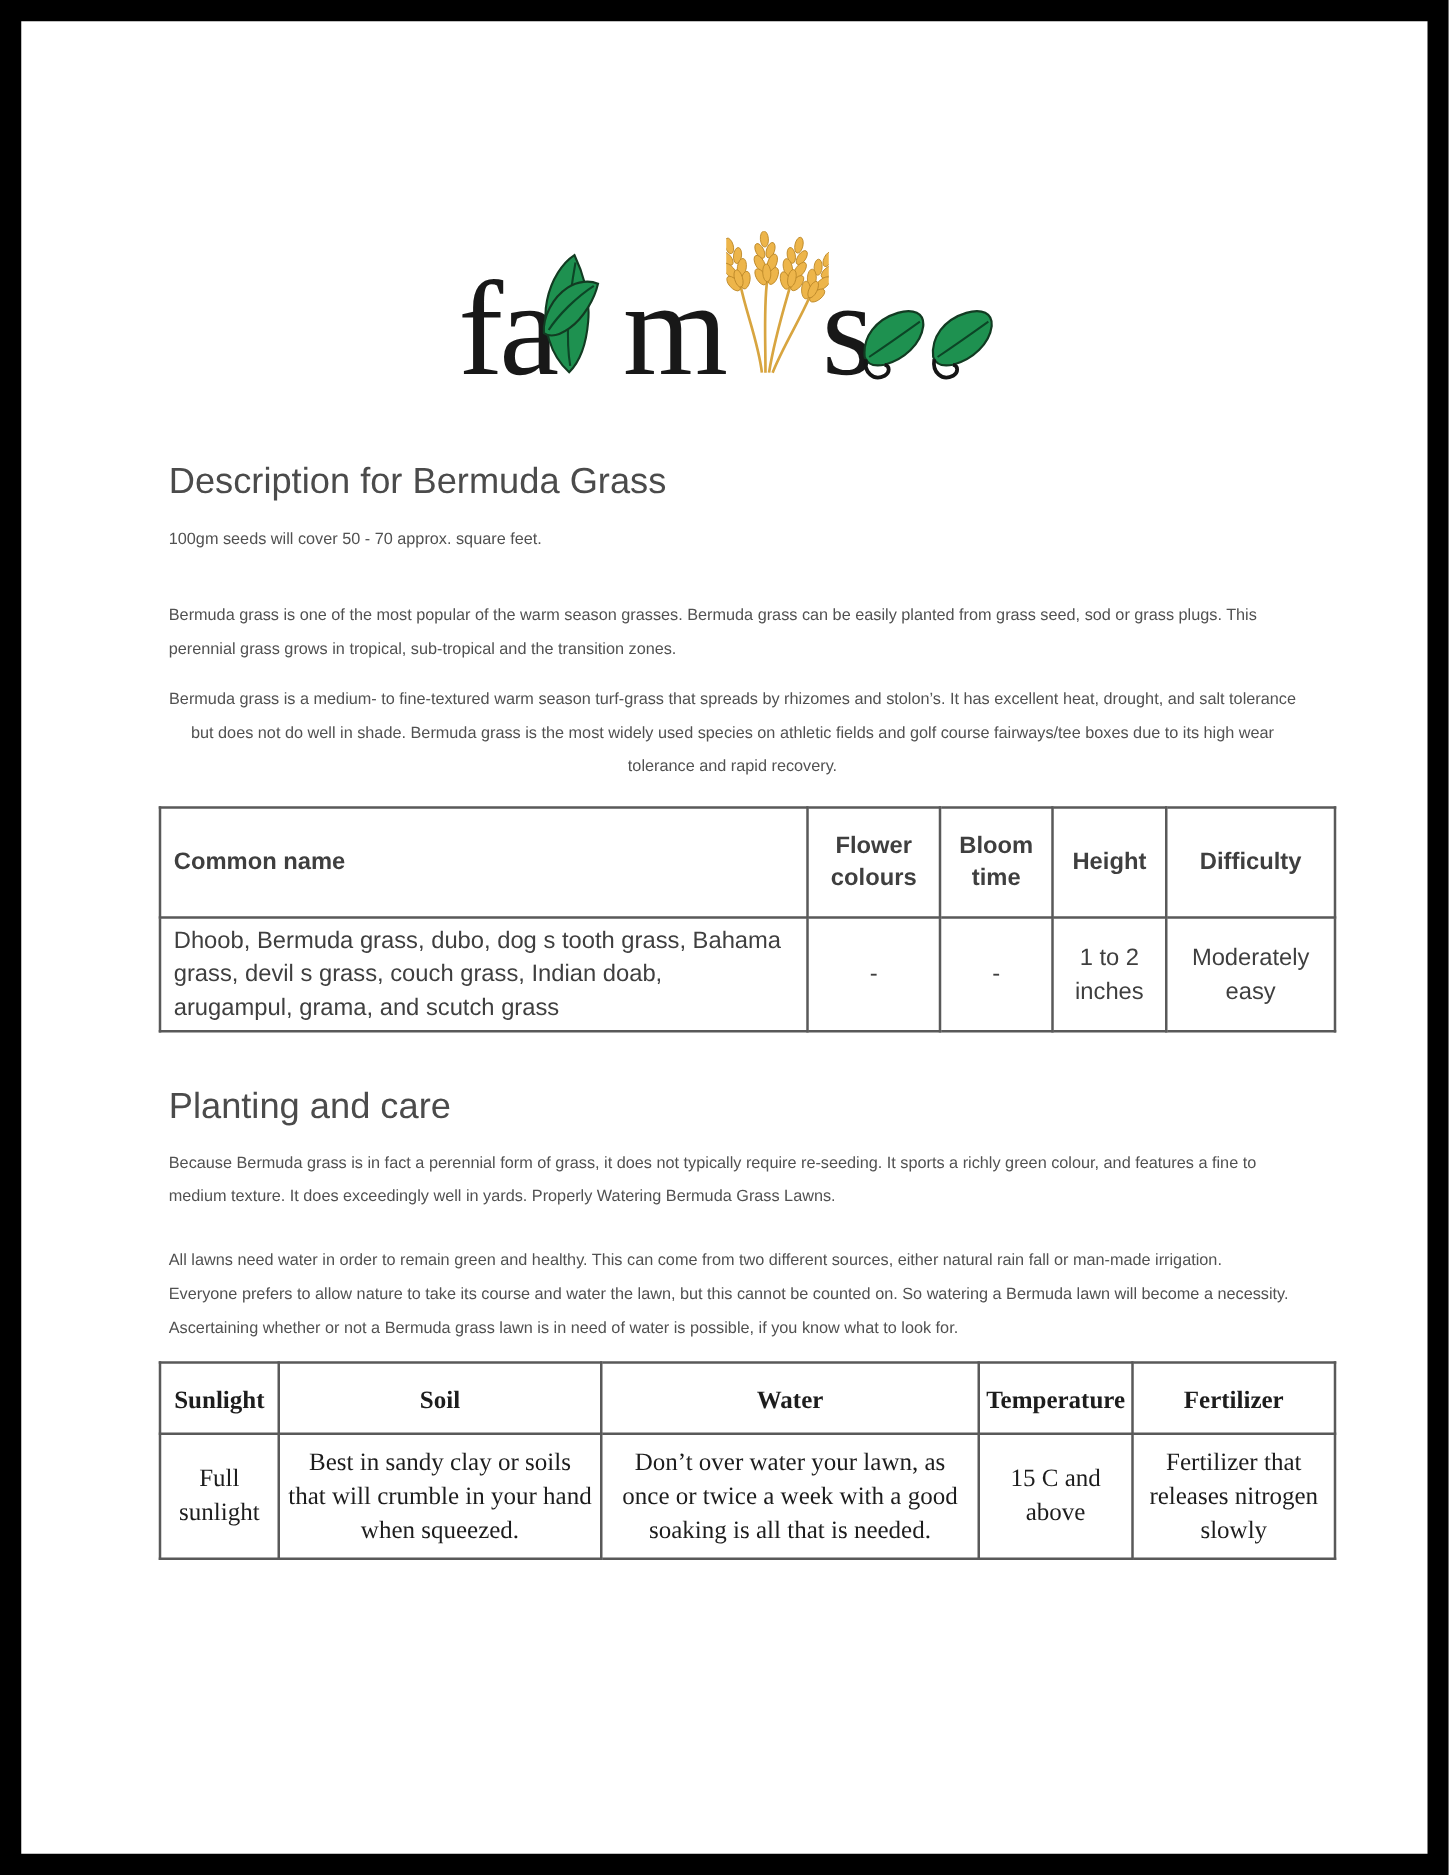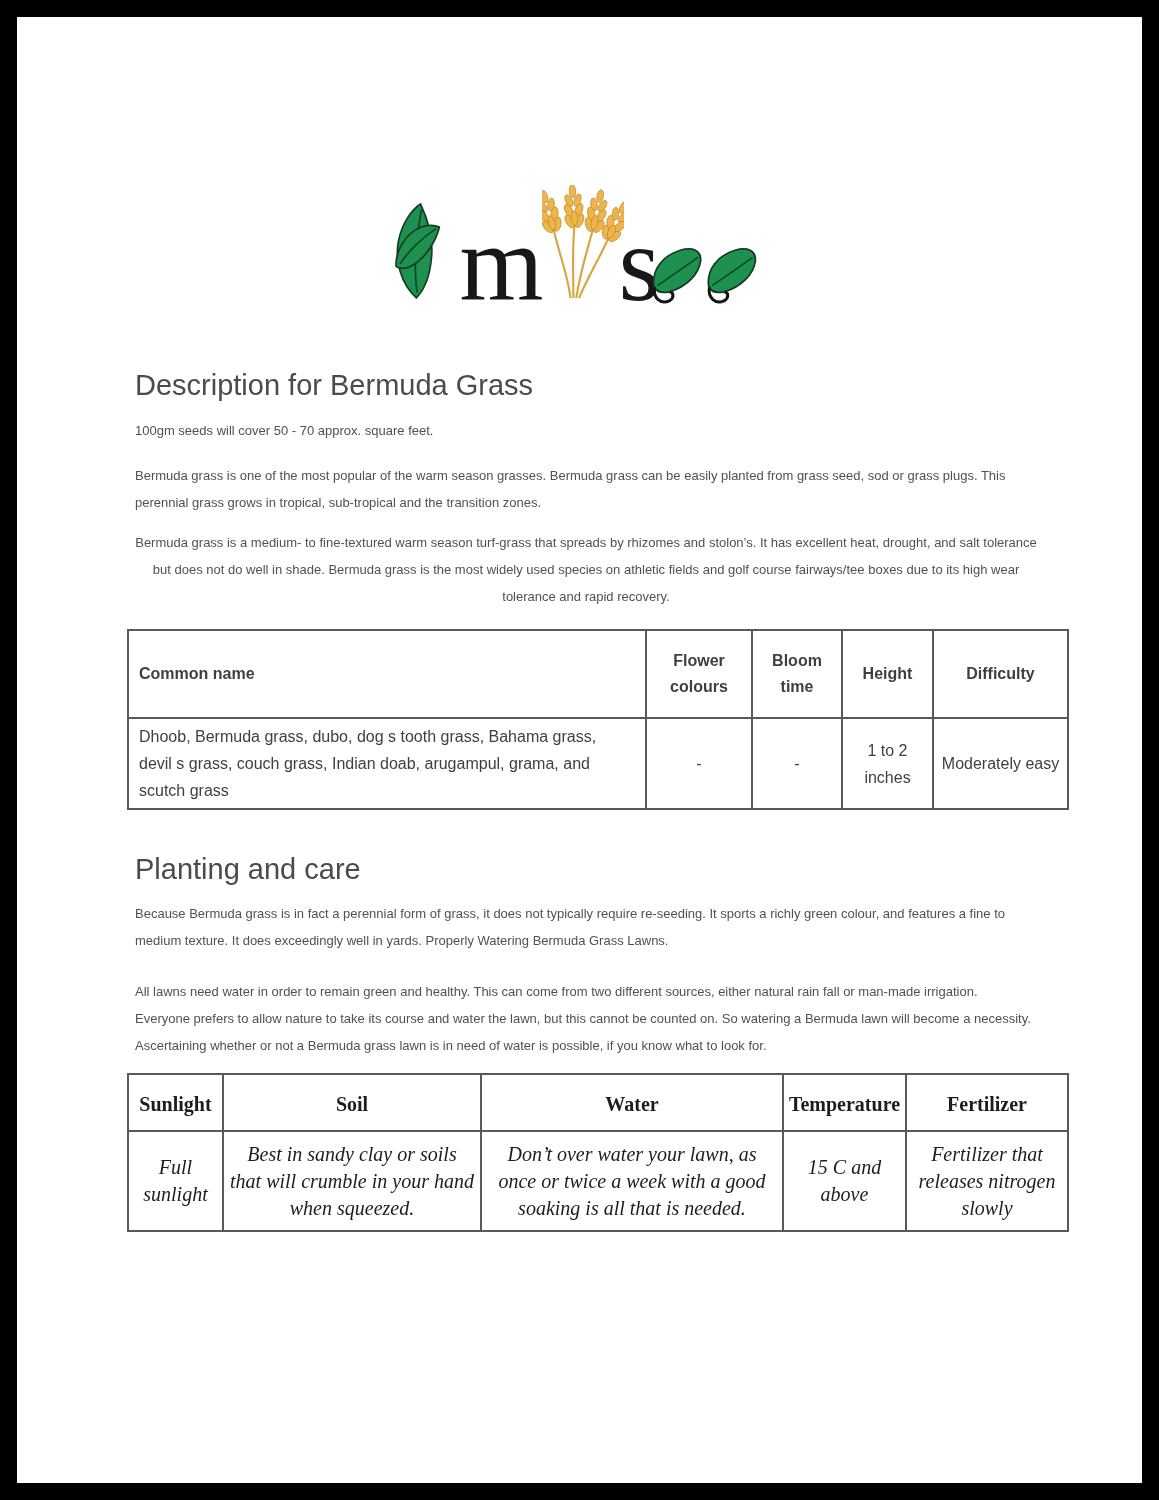--- a/index.html
+++ b/index.html
@@ -25,50 +25,51 @@
     margin:0 0 0 118px; font-size:29px; font-weight:400;
     color:#4b4b4b; line-height:34px;
   }
   .h-desc  { margin-top:50px; }
   .h-plant { margin-top:42px; }
   p {
     margin:0 0 0 118px; width:902px;
     font-size:13px; line-height:27px; color:#515151;
   }
   .p-sub   { margin-top:15px; }
-  .p-gap   { margin-top:18px; }
+  .p-gap   { margin-top:34px; }
   .p-gap2  { margin-top:13px;text-align:center; }
   .p-gap3  { margin-top:14px; }
   .p-multi { margin-top:24px; white-space:pre-line; }
   
   table {
     border-collapse:collapse; table-layout:fixed;
     margin-left:110px; width:940px; background:#fff;
   }
   th, td { border:2px solid #595959; overflow:hidden; }
   
-  .t1 { margin-top:19px; color:#3f3f3f; font-size:16px; }
+  .t1 { margin-top:19px; color:#3f3f3f; font-size:19px; }
   .t1 thead tr { height:88px; }
   .t1 tbody tr { height:91px; }
   .t1 th { font-weight:bold; text-align:center; padding:0 6px; line-height:26px; }
   .t1 th.cell-left, .t1 td.cell-left { text-align:left; padding:0 16px 0 10px; }
   .t1 td { text-align:center; vertical-align:middle; line-height:27px; padding:0 6px; }
   
   .t2 { margin-top:14px; font-family:"Liberation Serif", serif; color:#1d1d1d; font-size:20px; }
   .t2 thead tr { height:57px; }
-  .t2 tbody tr { height:100px;font-style:italic; }
+  .t2 tbody tr { height:100px; }
   .t2 th { font-weight:bold; text-align:center; vertical-align:middle; padding:6px 4px 2px; }
   .t2 td { text-align:center; vertical-align:middle; line-height:27px; padding:0 6px; }
 </style>
 </head>
 <body>
 
 <div class="frame">
 
   <div class="logo">
+    <span class="lg">fa</span>
 
     <svg class="leafr-svg" width="76" height="105" viewBox="0 0 90 124">
       <path d="M30,118 C12,102 4,74 9,50 C13,30 24,14 35,7 C44,26 50,48 48,70 C46,94 40,108 30,118 Z" fill="#1E9150" stroke="#123b22" stroke-width="2"></path>
       <path d="M31,112 C27,88 28,58 36,14" stroke="#0c4526" stroke-width="2" fill="none"></path>
       <g transform="translate(36,26) rotate(36)">
         <path d="M8,62 C-2,50 -5,30 1,14 C5,3 14,-4 22,-6 C28,8 30,28 25,44 C21,56 15,62 8,62 Z" fill="#1E9150" stroke="#123b22" stroke-width="2"></path>
         <path d="M10,57 C9,40 13,16 20,-2" stroke="#0c4526" stroke-width="2" fill="none"></path>
       </g>
     </svg>
 

